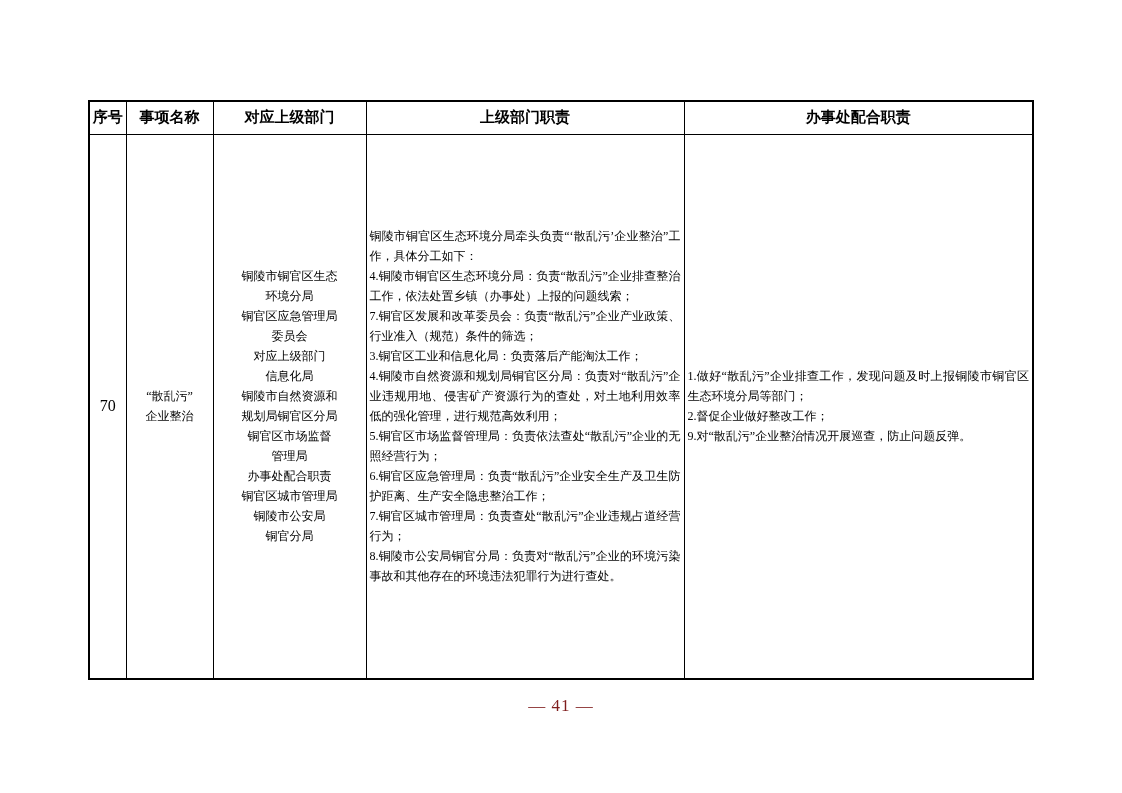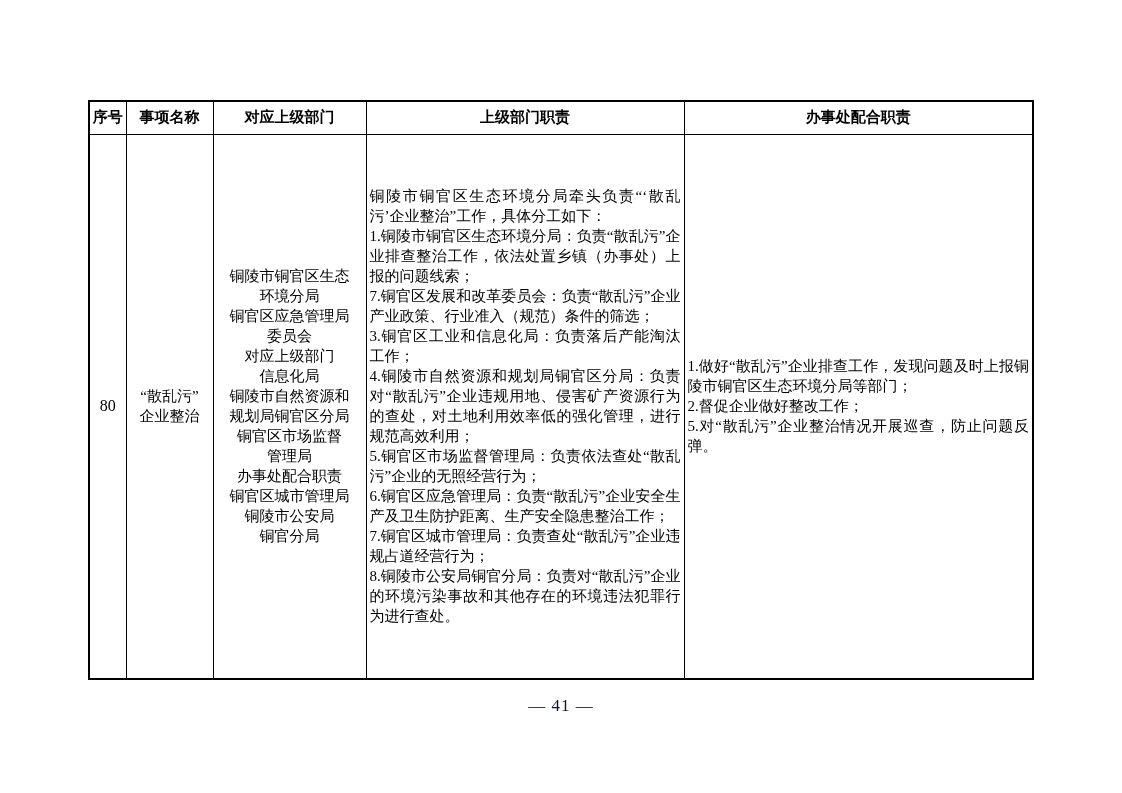--- a/index.html
+++ b/index.html
@@ -28,21 +28,21 @@
   }
   .duties th {
     font-family: "Liberation Sans", "DejaVu Sans", sans-serif;
     font-weight: bold;
     font-size: 15px;
     height: 33px;
     text-align: center;
     padding: 0 2px;
   }
   .duties td {
-    font-size: 15px;
+    font-size: 12px;
     line-height: 20px;
     height: 545px;
   }
   td.col-serial {
     text-align: center;
     font-size: 16px;
   }
   td.col-name {
     text-align: center;
     white-space: pre-line;
@@ -61,21 +61,21 @@
   td.col-superior .list-entry, td.col-office .list-entry {
     white-space: pre-line;
   }
   .page-number {
     position: absolute;
     top: 696px;
     left: 0;
     width: 100%;
     text-align: center;
     font-size: 17px;
-    color: #0f172a;
+    color: #7f1d1d;
     letter-spacing: 1px;
   }
 </style>
 </head>
 <body>
 
 <div class="page">
 
   <table class="duties">
     <colgroup>
@@ -89,54 +89,54 @@
       <tr>
         <th>序号</th>
         <th>事项名称</th>
         <th>对应上级部门</th>
         <th>上级部门职责</th>
         <th>办事处配合职责</th>
       </tr>
     </thead>
     <tbody>
       <tr>
-        <td class="col-serial">80</td>
+        <td class="col-serial">70</td>
         <td class="col-name">“散乱污”
 企业整治</td>
         <td class="col-depts">
             <div class="list-entry">铜陵市铜官区生态
 环境分局</div>
             <div class="list-entry">铜官区应急管理局
 委员会</div>
             <div class="list-entry">对应上级部门
 信息化局</div>
             <div class="list-entry">铜陵市自然资源和
 规划局铜官区分局</div>
             <div class="list-entry">铜官区市场监督
 管理局</div>
             <div class="list-entry">办事处配合职责</div>
             <div class="list-entry">铜官区城市管理局</div>
             <div class="list-entry">铜陵市公安局
 铜官分局</div>
           </td>
         <td class="col-superior">
             <div class="list-entry">铜陵市铜官区生态环境分局牵头负责“‘散乱污’企业整治”工作，具体分工如下：</div>
-            <div class="list-entry">1.铜陵市铜官区生态环境分局：负责“散乱污”企业排查整治工作，依法处置乡镇（办事处）上报的问题线索；</div>
+            <div class="list-entry">4.铜陵市铜官区生态环境分局：负责“散乱污”企业排查整治工作，依法处置乡镇（办事处）上报的问题线索；</div>
             <div class="list-entry">7.铜官区发展和改革委员会：负责“散乱污”企业产业政策、行业准入（规范）条件的筛选；</div>
             <div class="list-entry">3.铜官区工业和信息化局：负责落后产能淘汰工作；</div>
             <div class="list-entry">4.铜陵市自然资源和规划局铜官区分局：负责对“散乱污”企业违规用地、侵害矿产资源行为的查处，对土地利用效率低的强化管理，进行规范高效利用；</div>
             <div class="list-entry">5.铜官区市场监督管理局：负责依法查处“散乱污”企业的无照经营行为；</div>
             <div class="list-entry">6.铜官区应急管理局：负责“散乱污”企业安全生产及卫生防护距离、生产安全隐患整治工作；</div>
             <div class="list-entry">7.铜官区城市管理局：负责查处“散乱污”企业违规占道经营行为；</div>
             <div class="list-entry">8.铜陵市公安局铜官分局：负责对“散乱污”企业的环境污染事故和其他存在的环境违法犯罪行为进行查处。</div>
           </td>
         <td class="col-office">
             <div class="list-entry">1.做好“散乱污”企业排查工作，发现问题及时上报铜陵市铜官区生态环境分局等部门；</div>
             <div class="list-entry">2.督促企业做好整改工作；</div>
-            <div class="list-entry">5.对“散乱污”企业整治情况开展巡查，防止问题反弹。</div>
+            <div class="list-entry">9.对“散乱污”企业整治情况开展巡查，防止问题反弹。</div>
           </td>
       </tr>
     </tbody>
   </table>
 
   <div class="page-number">— 41 —</div>
 
 </div>
 
 </body></html>

